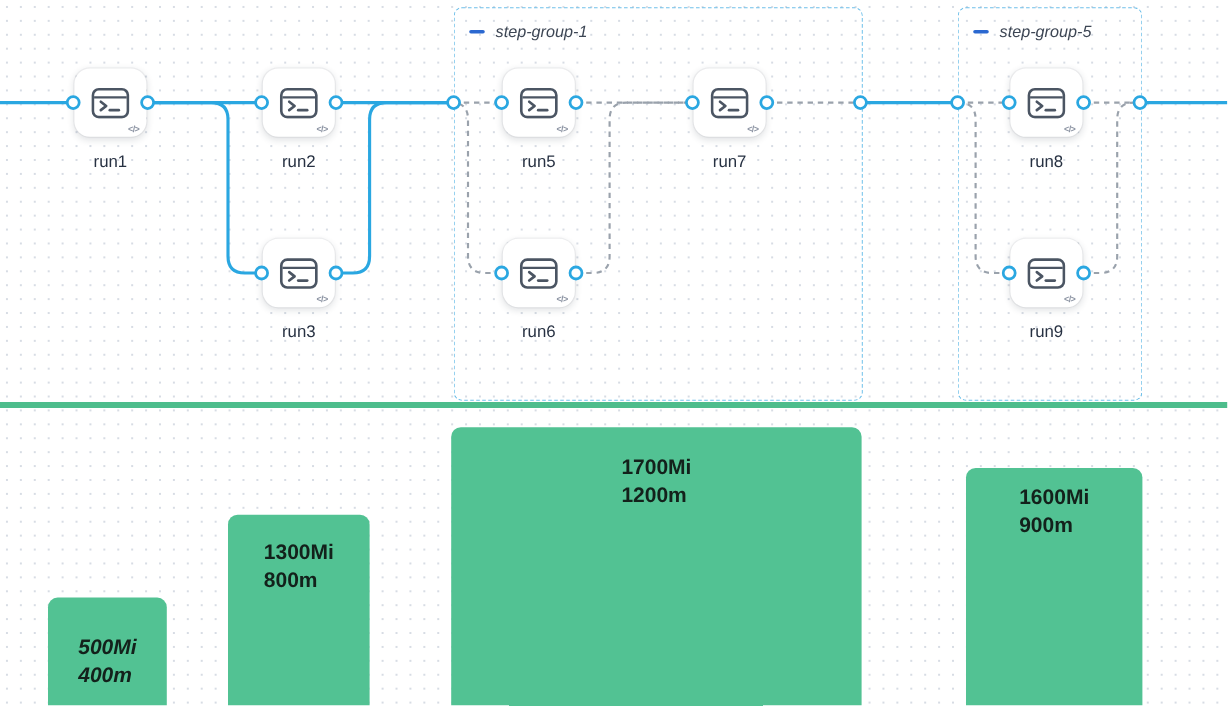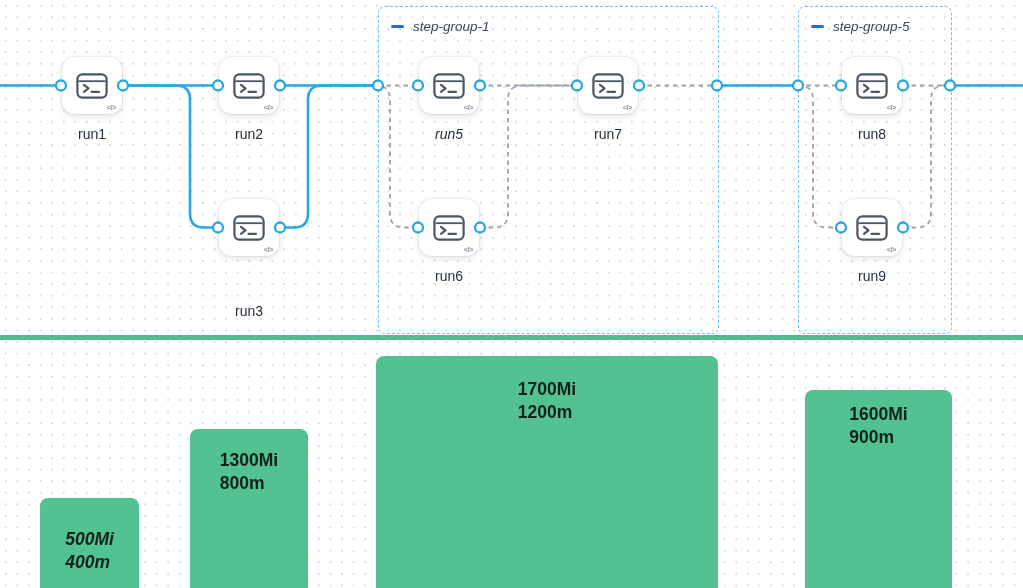--- a/index.html
+++ b/index.html
@@ -136,31 +136,31 @@
       <div class="node-label" style="left: 249px; top: 127px;">run2</div>
       <div class="node" style="left: 219px; top: 199px;">
         <svg viewBox="0 0 32 26" width="32" height="26">
           <rect x="1.4" y="1.4" width="29.2" height="23.2" rx="5" fill="none" stroke="#4b5563" stroke-width="2.2"></rect>
           <line x1="2.4" y1="8.2" x2="29.6" y2="8.2" stroke="#4b5563" stroke-width="1.8"></line>
           <polyline points="8,11.8 12.5,15.3 8,18.8" fill="none" stroke="#4b5563" stroke-width="2.2" stroke-linecap="round" stroke-linejoin="round"></polyline>
           <line x1="15.5" y1="18.8" x2="23" y2="18.8" stroke="#4b5563" stroke-width="2.2" stroke-linecap="round"></line>
         </svg>
         <span class="code-badge">&lt;/&gt;</span>
       </div>
-      <div class="node-label" style="left: 249px; top: 269px; margin-top: 35px;">run3</div>
+      <div class="node-label" style="left: 249px; top: 269px;">run3</div>
       <div class="node" style="left: 419px; top: 57px;">
         <svg viewBox="0 0 32 26" width="32" height="26">
           <rect x="1.4" y="1.4" width="29.2" height="23.2" rx="5" fill="none" stroke="#4b5563" stroke-width="2.2"></rect>
           <line x1="2.4" y1="8.2" x2="29.6" y2="8.2" stroke="#4b5563" stroke-width="1.8"></line>
           <polyline points="8,11.8 12.5,15.3 8,18.8" fill="none" stroke="#4b5563" stroke-width="2.2" stroke-linecap="round" stroke-linejoin="round"></polyline>
           <line x1="15.5" y1="18.8" x2="23" y2="18.8" stroke="#4b5563" stroke-width="2.2" stroke-linecap="round"></line>
         </svg>
         <span class="code-badge">&lt;/&gt;</span>
       </div>
-      <div class="node-label" style="left: 449px; top: 127px; font-style: italic;">run5</div>
+      <div class="node-label" style="left: 449px; top: 127px;">run5</div>
       <div class="node" style="left: 419px; top: 199px;">
         <svg viewBox="0 0 32 26" width="32" height="26">
           <rect x="1.4" y="1.4" width="29.2" height="23.2" rx="5" fill="none" stroke="#4b5563" stroke-width="2.2"></rect>
           <line x1="2.4" y1="8.2" x2="29.6" y2="8.2" stroke="#4b5563" stroke-width="1.8"></line>
           <polyline points="8,11.8 12.5,15.3 8,18.8" fill="none" stroke="#4b5563" stroke-width="2.2" stroke-linecap="round" stroke-linejoin="round"></polyline>
           <line x1="15.5" y1="18.8" x2="23" y2="18.8" stroke="#4b5563" stroke-width="2.2" stroke-linecap="round"></line>
         </svg>
         <span class="code-badge">&lt;/&gt;</span>
       </div>
       <div class="node-label" style="left: 449px; top: 269px;">run6</div>

